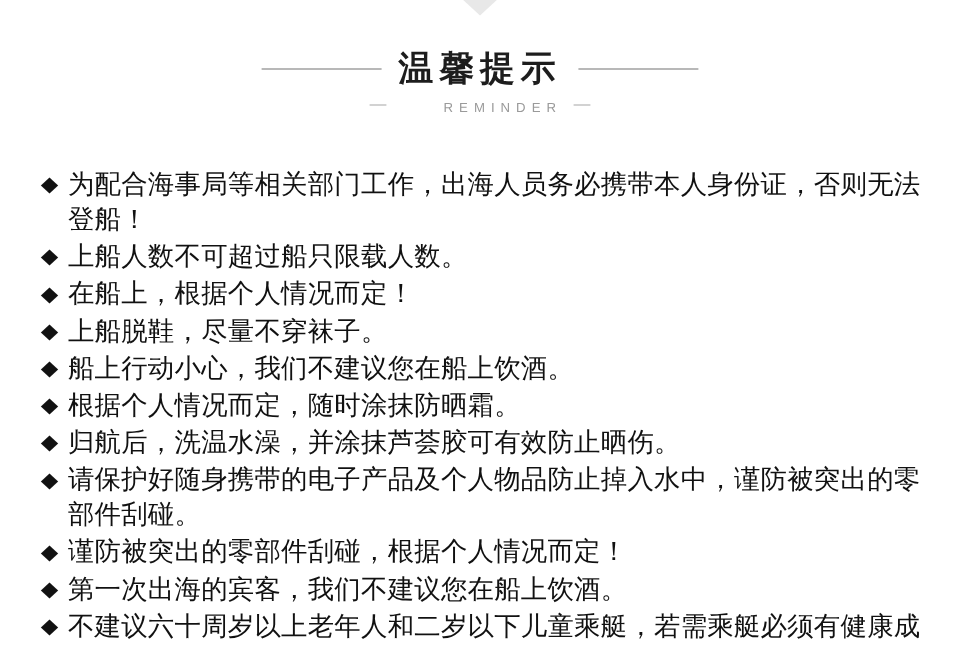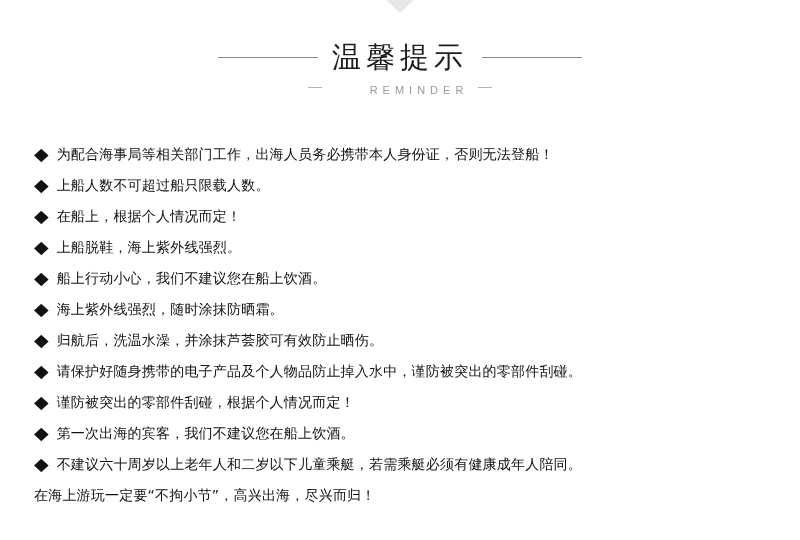--- a/index.html
+++ b/index.html
@@ -44,21 +44,21 @@
     gap: 0;
   }
   .title-rule {
     width: 100px;
     height: 1px;
     background: #8a8a8a;
   }
   .title-text {
     font-family: "DejaVu Sans", sans-serif;
     font-size: 29px;
-    font-weight: normal;
+    font-weight: bold;
     letter-spacing: 5px;
     color: #1d1d1d;
     padding: 0 14px;
     line-height: 34px;
     white-space: nowrap;
   }
   .subtitle {
     margin-top: 6px;
     font-family: "Liberation Sans", sans-serif;
     font-size: 11px;
@@ -95,21 +95,21 @@
   .bullet {
     flex: 0 0 auto;
     font-size: 19px;
     line-height: 29px;
     color: #111;
     margin-right: 8px;
     transform: scaleY(0.92);
   }
   .item-text {
     font-family: "DejaVu Sans", "Liberation Sans", sans-serif;
-    font-size: 14px;
+    font-size: 22px;
     line-height: 29px;
     color: #111;
     letter-spacing: 0.2px;
     text-indent: 0;
     flex: 1 1 auto;
   }
 </style>
 </head>
 <body>
 
@@ -136,29 +136,29 @@
   <div class="item">
     <span class="bullet">◆</span>
     <span class="item-text">上船人数不可超过船只限载人数。</span>
   </div>
   <div class="item">
     <span class="bullet">◆</span>
     <span class="item-text">在船上，根据个人情况而定！</span>
   </div>
   <div class="item">
     <span class="bullet">◆</span>
-    <span class="item-text">上船脱鞋，海上紫外线强烈。</span>
+    <span class="item-text">上船脱鞋，尽量不穿袜子。</span>
   </div>
   <div class="item">
     <span class="bullet">◆</span>
     <span class="item-text">船上行动小心，我们不建议您在船上饮酒。</span>
   </div>
   <div class="item">
     <span class="bullet">◆</span>
-    <span class="item-text">海上紫外线强烈，随时涂抹防晒霜。</span>
+    <span class="item-text">根据个人情况而定，随时涂抹防晒霜。</span>
   </div>
   <div class="item">
     <span class="bullet">◆</span>
     <span class="item-text">归航后，洗温水澡，并涂抹芦荟胶可有效防止晒伤。</span>
   </div>
   <div class="item">
     <span class="bullet">◆</span>
     <span class="item-text">请保护好随身携带的电子产品及个人物品防止掉入水中，谨防被突出的零部件刮碰。</span>
   </div>
   <div class="item">

